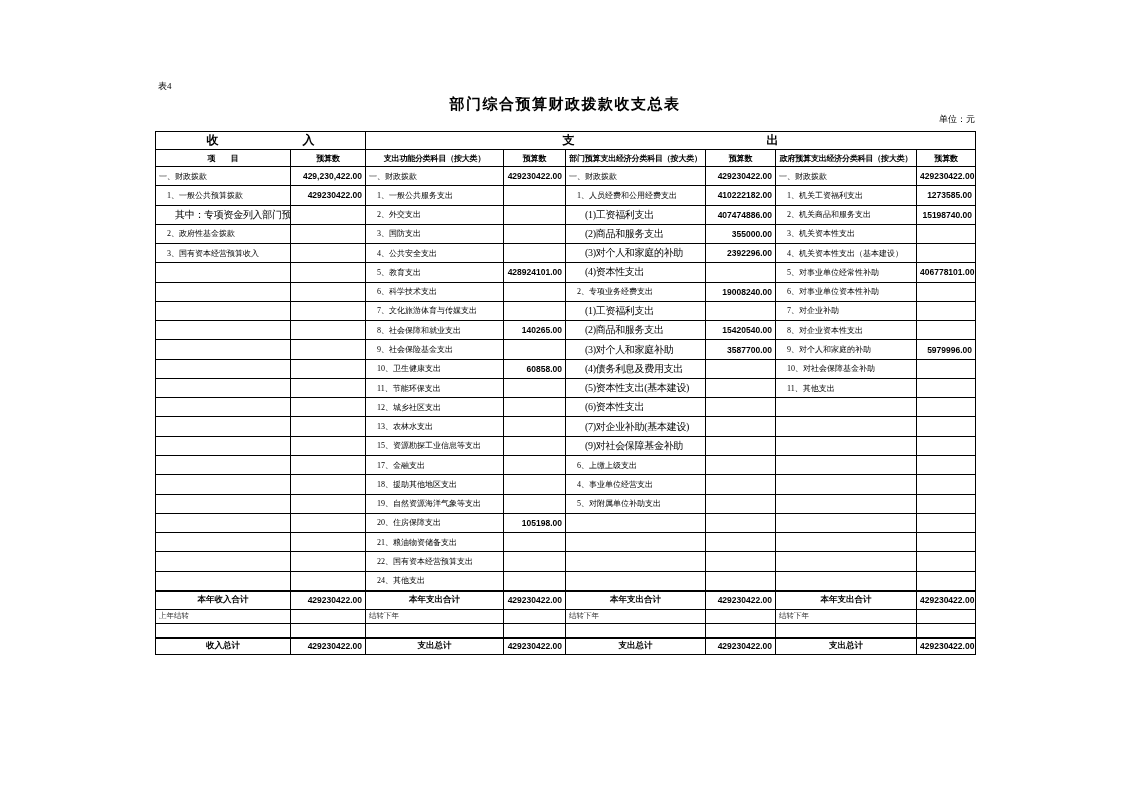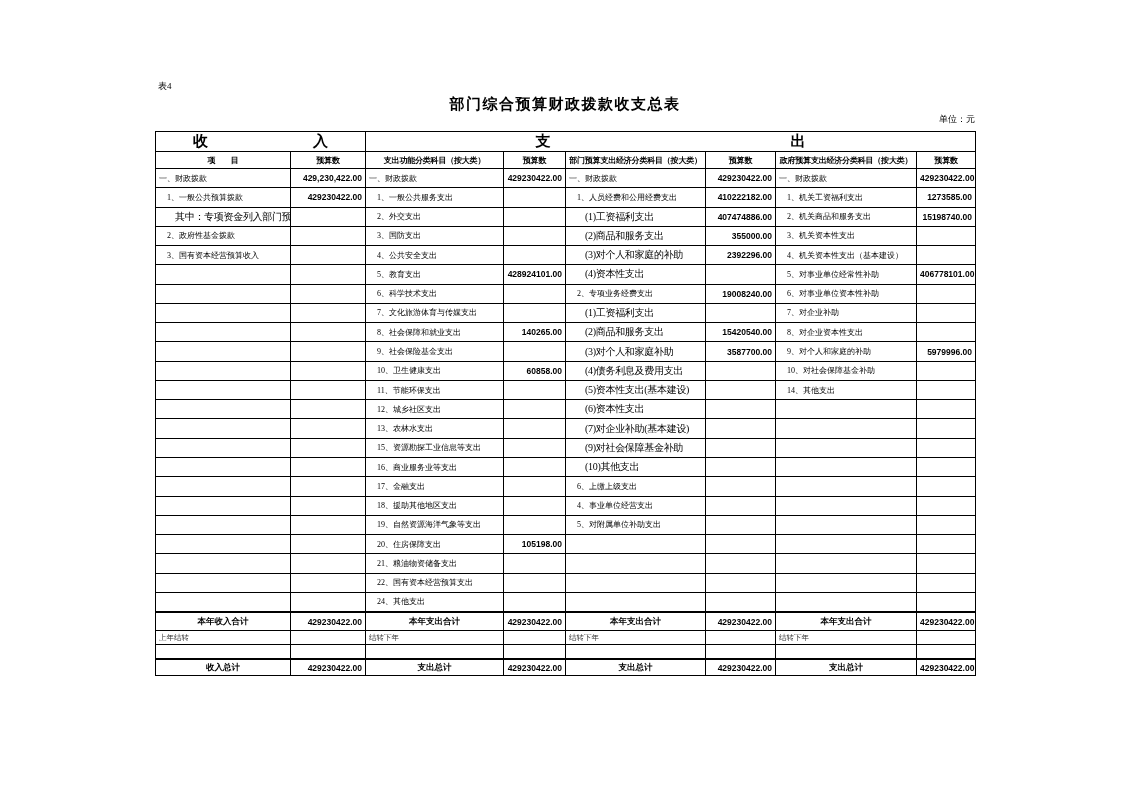--- a/index.html
+++ b/index.html
@@ -3,21 +3,21 @@
 <meta charset="utf-8">
 <style>
   html,body{margin:0;padding:0;background:#fff;}
   body{width:1122px;height:793px;position:relative;font-family:"Liberation Serif",serif;color:#000;}
   .page{position:absolute;left:0;top:0;width:1122px;height:653px;background:#ffffff;}
   .tbl-label{position:absolute;left:158px;top:80px;font-size:9px;}
   .title{position:absolute;left:155px;top:95px;width:820px;text-align:center;font-size:15px;font-weight:bold;letter-spacing:1.5px;}
   .unit{position:absolute;left:155px;top:113px;width:820px;text-align:right;font-size:9px;}
   table.budget{position:absolute;left:155px;top:131px;width:820px;border-collapse:collapse;table-layout:fixed;border:1.5px solid #000;}
   table.budget td,table.budget th{border:1px solid #000;padding:0 3px;overflow:hidden;white-space:nowrap;vertical-align:middle;}
-  th.group{height:14px;font-size:15px;font-weight:bold;text-align:center;}
+  th.group{height:14px;font-size:12px;font-weight:bold;text-align:center;}
   th.colhead{height:16px;font-size:8px;font-weight:bold;text-align:center;letter-spacing:-0.2px;}
   tr.row-body td{height:18.28px;}
   td.lbl{font-size:8px;text-align:left;}
   td.lbl.ind1{padding-left:11px;}
   td.lbl.ind2{padding-left:19px;font-size:10px;letter-spacing:-0.3px;}
   td.num{font-size:8.5px;text-align:right;font-family:"Liberation Sans",sans-serif;font-weight:bold;}
   tr.row-total td,tr.row-grand td{border-top:2px solid #000;}
   tr.row-total td{height:17px;}
   tr.row-total td.lbl,tr.row-grand td.lbl{text-align:center;font-weight:bold;font-size:8.5px;padding-left:3px;}
   tr.row-carry td{height:13px;}
@@ -171,21 +171,21 @@
           <td class="lbl ind1">10、对社会保障基金补助</td>
           <td class="num"></td>
         </tr>
         <tr class="row-body">
           <td class="lbl"></td>
           <td class="num"></td>
           <td class="lbl ind1">11、节能环保支出</td>
           <td class="num"></td>
           <td class="lbl ind2">(5)资本性支出(基本建设)</td>
           <td class="num"></td>
-          <td class="lbl ind1">14、其他支出</td>
+          <td class="lbl ind1">11、其他支出</td>
           <td class="num"></td>
         </tr>
         <tr class="row-body">
           <td class="lbl"></td>
           <td class="num"></td>
           <td class="lbl ind1">12、城乡社区支出</td>
           <td class="num"></td>
           <td class="lbl ind2">(6)资本性支出</td>
           <td class="num"></td>
           <td class="lbl"></td>
@@ -200,30 +200,20 @@
           <td class="num"></td>
           <td class="lbl"></td>
           <td class="num"></td>
         </tr>
         <tr class="row-body">
           <td class="lbl"></td>
           <td class="num"></td>
           <td class="lbl ind1">15、资源勘探工业信息等支出</td>
           <td class="num"></td>
           <td class="lbl ind2">(9)对社会保障基金补助</td>
-          <td class="num"></td>
-          <td class="lbl"></td>
-          <td class="num"></td>
-        </tr>
-        <tr class="row-body">
-          <td class="lbl"></td>
-          <td class="num"></td>
-          <td class="lbl ind1">16、商业服务业等支出</td>
-          <td class="num"></td>
-          <td class="lbl ind2">(10)其他支出</td>
           <td class="num"></td>
           <td class="lbl"></td>
           <td class="num"></td>
         </tr>
         <tr class="row-body">
           <td class="lbl"></td>
           <td class="num"></td>
           <td class="lbl ind1">17、金融支出</td>
           <td class="num"></td>
           <td class="lbl ind1">6、上缴上级支出</td>

